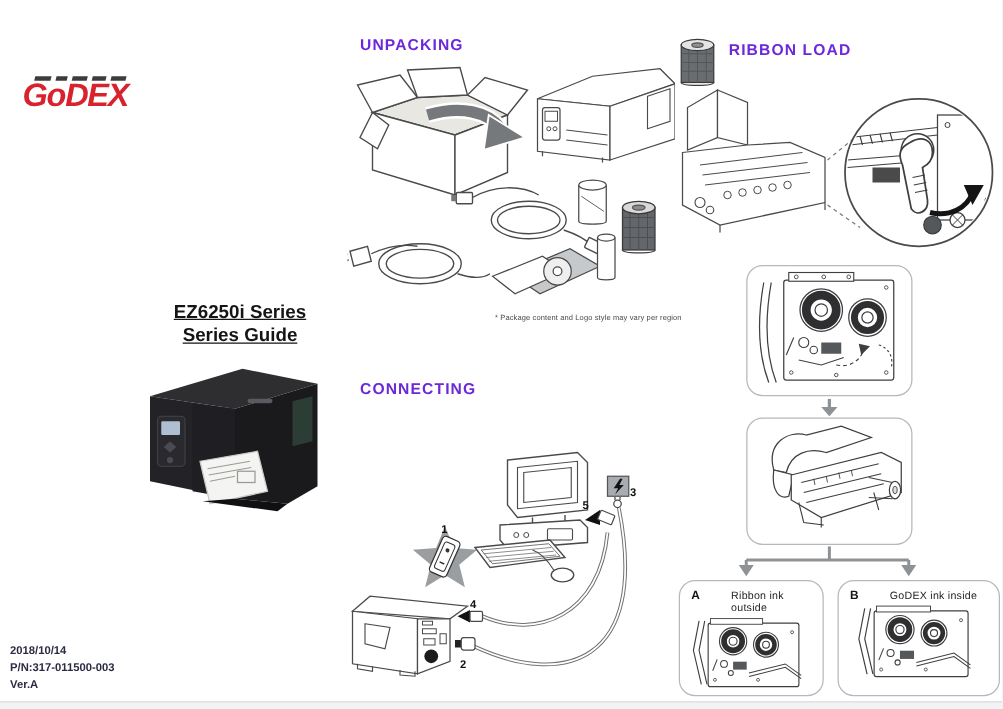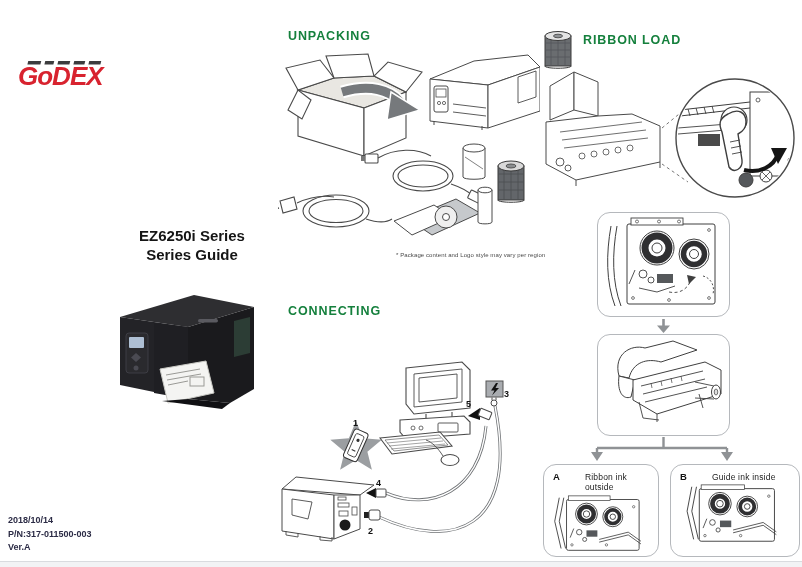--- a/index.html
+++ b/index.html
@@ -4,24 +4,24 @@
 <style>
   * { margin:0; padding:0; box-sizing:border-box; }
   html,body { background:#e9e9e9; }
   body { font-family:"Liberation Sans", sans-serif; }
   #page {
     position:relative; width:802px; height:567px; background:#ffffff;
     overflow:hidden; margin:0 auto;
   }
   .abs { position:absolute; }
   .heading {
-    font-weight:bold; font-size:12.5px; letter-spacing:0.9px; color:#15803d;
+    font-weight:bold; font-size:12.5px; letter-spacing:0.9px; color:#6d28d9;
   }
-  #title-block { left:112px; top:226px; width:160px; text-align:center;
-    font-weight:bold; font-size:15px; line-height:19px; color:#151515; }
+  #title-block { left:112px; top:240px; width:160px; text-align:center;
+    font-weight:bold; font-size:15px; line-height:19px; color:#151515;text-decoration:underline; }
   #footer-block { left:8px; top:514px; font-weight:bold; font-size:9px;
     line-height:13.5px; color:#2b2b45; }
   #footnote { left:396px; top:252px; font-size:6px; color:#4a4a4a; letter-spacing:0.1px; }
   #bottom-bar { left:0; top:561px; width:802px; height:6px;
     background:#f2f3f5; border-top:1px solid #d9dbdf; }
   .panel {
     background:#fff; border:1.5px solid #b5b8bc; border-radius:13px;
   }
   #panel-step1 { left:597px; top:212px; width:133px; height:105px; }
   #panel-step2 { left:597px; top:334px; width:133px; height:102px; }
@@ -381,21 +381,21 @@
       <span class="panel-label">Ribbon ink outside</span>
     </div>
     <svg class="mech-svg" width="98" height="62" viewBox="0 0 108 66">
       <use href="#mechAB"></use>
     </svg>
   </div>
 
   <div class="abs panel" id="panel-b">
     <div class="panel-head">
       <span class="panel-key">B</span>
-      <span class="panel-label">Guide ink inside</span>
+      <span class="panel-label">GoDEX ink inside</span>
     </div>
     <svg class="mech-svg" width="102" height="62" viewBox="0 0 108 66">
       <use href="#mechAB"></use>
     </svg>
   </div>
 
   <div class="abs" id="bottom-bar"></div>
 
 </div>
 

